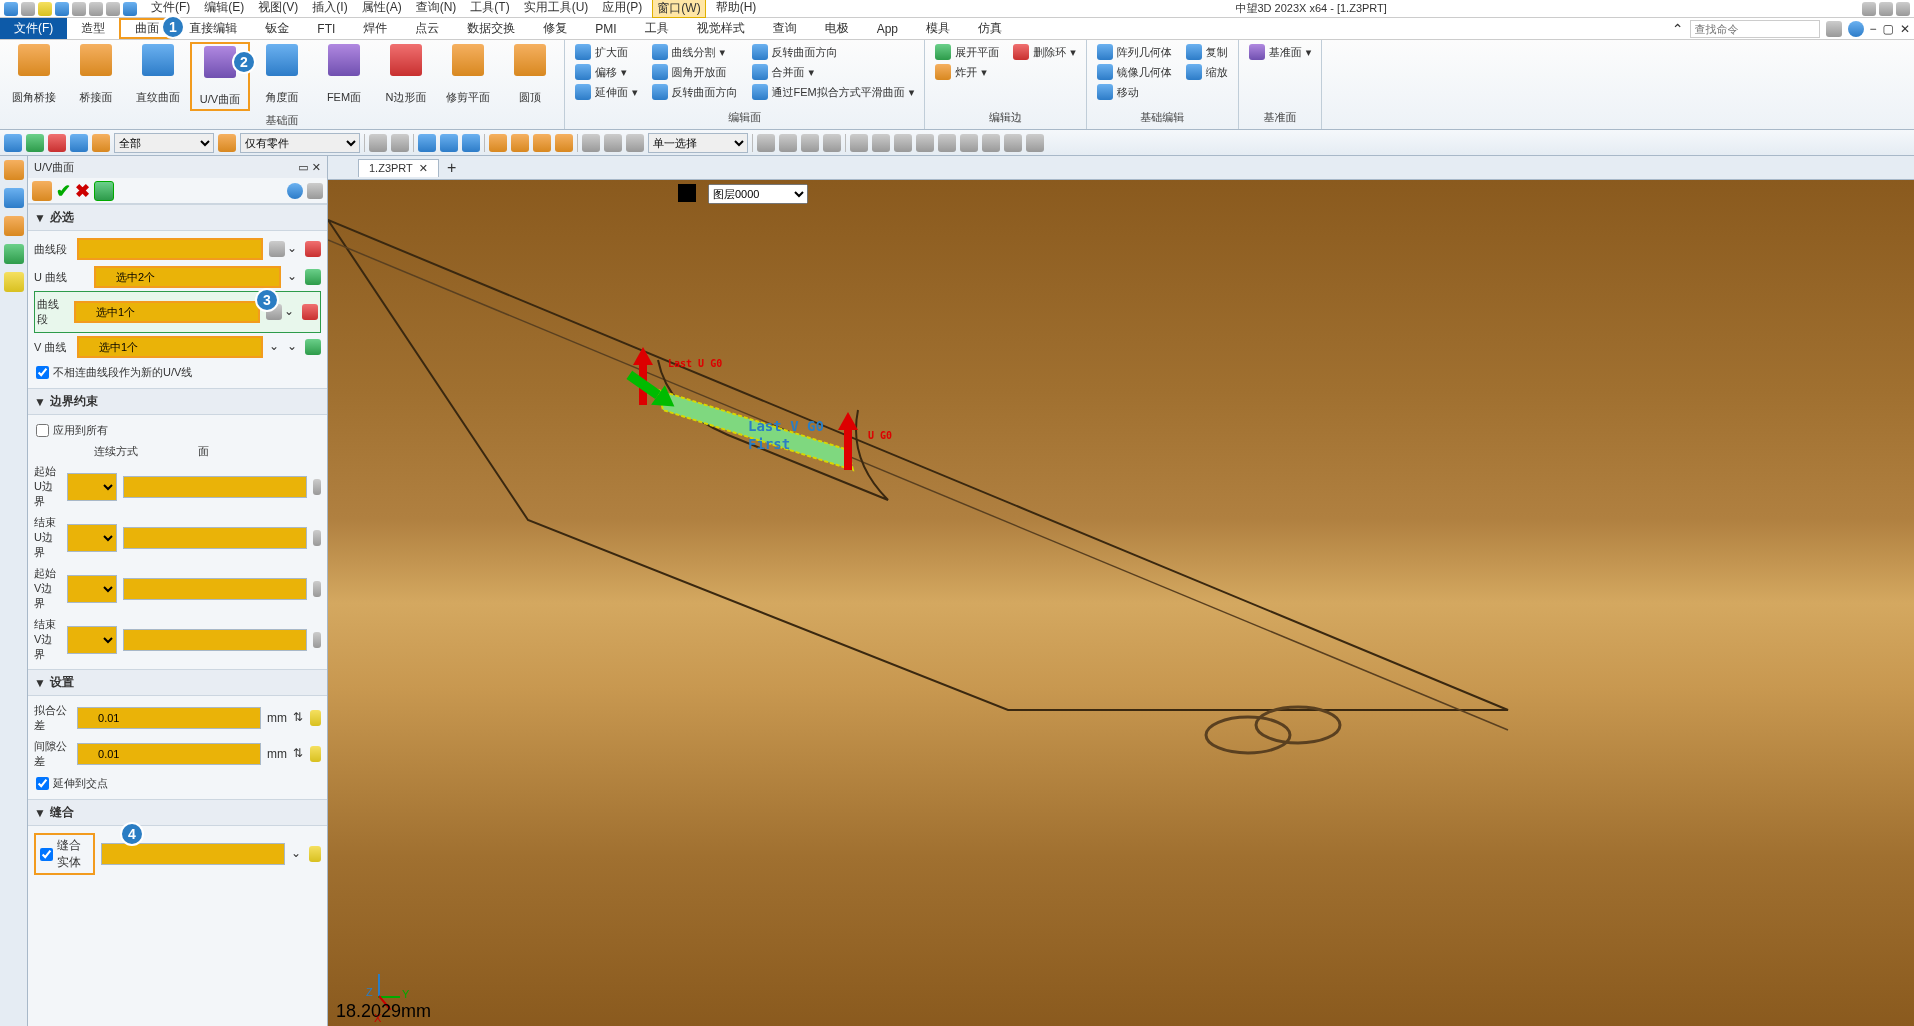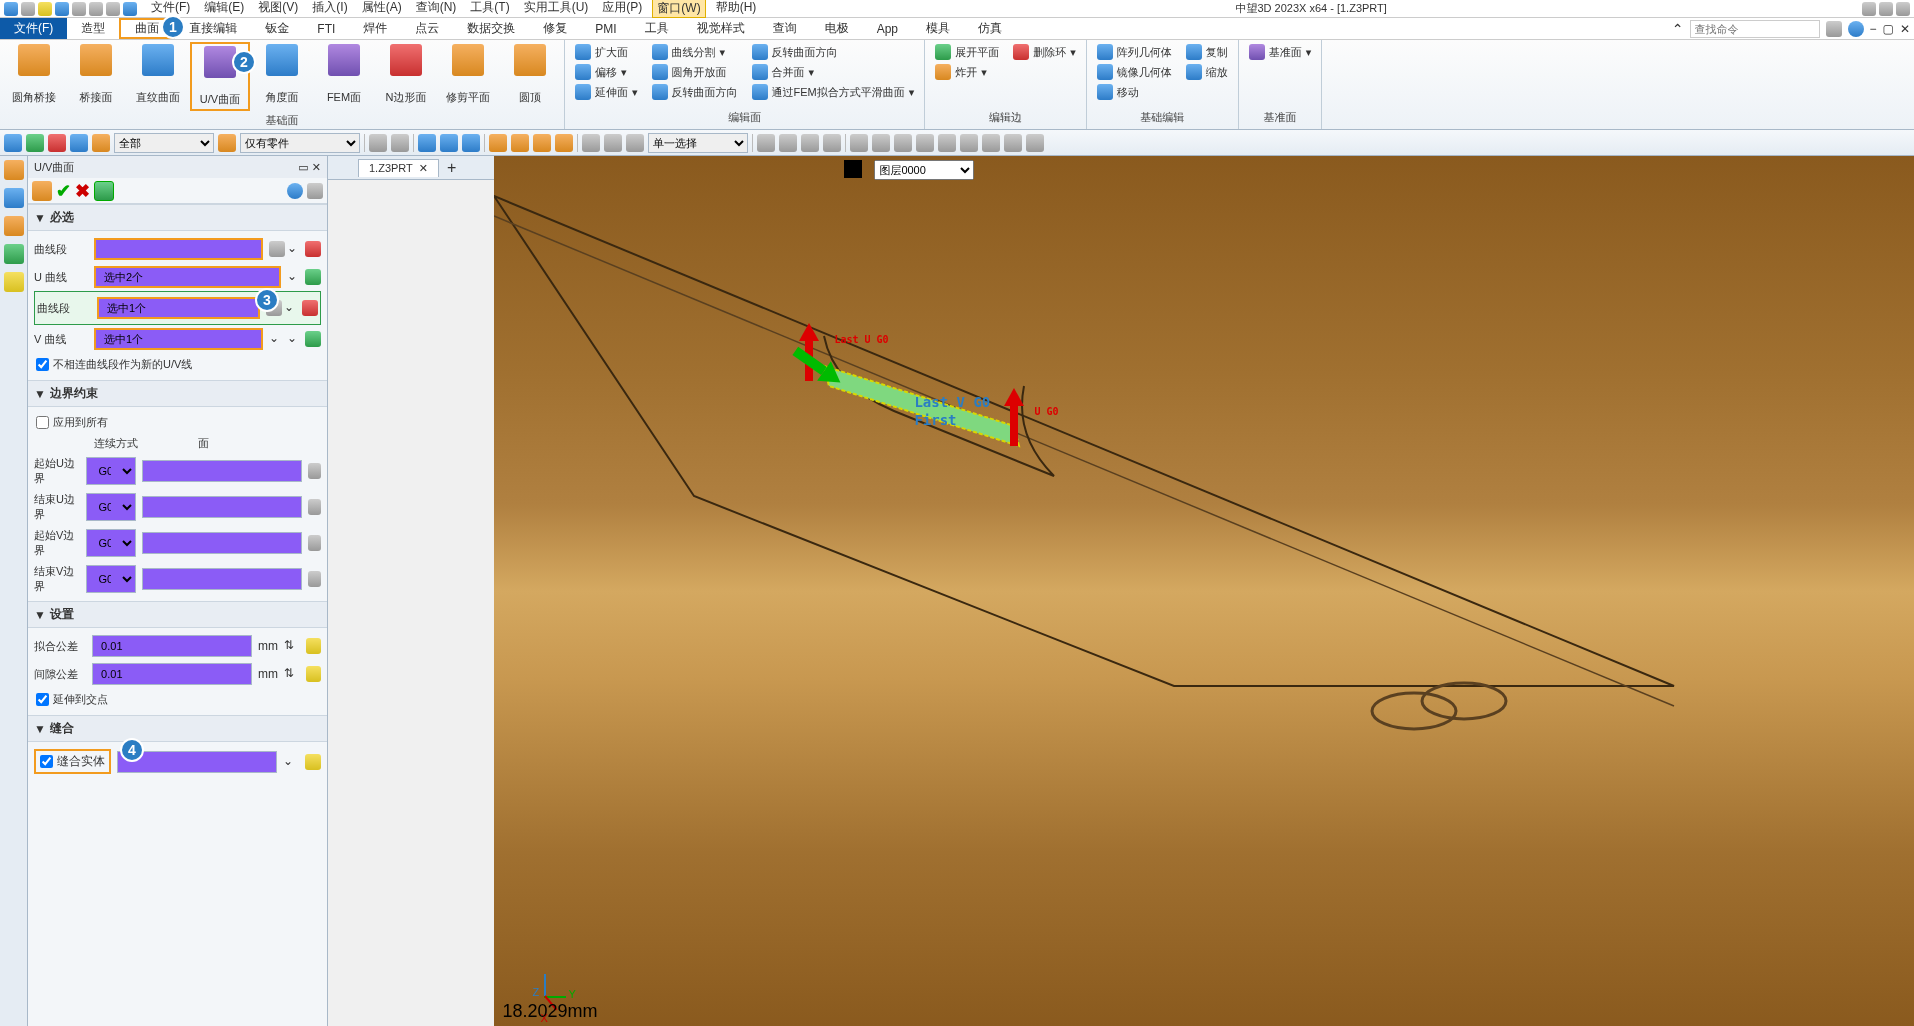--- a/index.html
+++ b/index.html
@@ -48,30 +48,30 @@
 .panel { width: 300px; background: #f3f6f9; border-right: 1px solid #a8b8c8; display: flex; flex-direction: column; overflow-y: auto; }
 .panel-header { height: 22px; display: flex; align-items: center; justify-content: space-between; padding: 0 6px; font-size: 11px; background: #e8edf3; }
 .panel-toolbar { height: 26px; display: flex; align-items: center; padding: 0 4px; gap: 4px; border-bottom: 1px solid #ccd6e0; }
 .panel-toolbar .ok { color: #0a0; font-size: 18px; font-weight: bold; cursor: pointer; }
 .panel-toolbar .cancel { color: #c00; font-size: 18px; font-weight: bold; cursor: pointer; }
 
 .section-hdr { background: #e8edf3; padding: 4px 6px; font-size: 12px; font-weight: bold; display: flex; align-items: center; gap: 4px; border-top: 1px solid #ccd6e0; border-bottom: 1px solid #ccd6e0; }
 .section-body { padding: 4px 6px; }
 .form-row { display: flex; align-items: center; gap: 6px; padding: 3px 0; }
 .form-row .lbl { width: 54px; font-size: 11px; }
-.form-row .val { flex: 1; height: 22px; border: 1px solid #a8b8c8; background: #8b5cf6; font-size: 11px; padding: 0 8px; }
+.form-row .val { flex: 1; height: 22px; border: 1px solid #a8b8c8; background: #eab308; font-size: 11px; padding: 0 20px; }
 .form-row .btns { display: flex; gap: 2px; }
 .form-row .mini { width: 16px; height: 16px; cursor: pointer; }
 .highlight-box { border: 2px solid #f29b1e !important; }
 .highlight-green { border: 1px solid #2d9b4a; background: #e8f7ec; padding: 2px; }
 .form-row select.val { height: 28px; }
 .check-row { display: flex; align-items: center; gap: 4px; padding: 4px 2px; font-size: 11px; }
 .col-hdr { display: flex; padding: 2px 0 2px 60px; gap: 60px; font-size: 11px; }
 
-.viewport-wrap { flex: 1; display: flex; flex-direction: row; }
+.viewport-wrap { flex: 1; display: flex; flex-direction: column; }
 .doctabs { height: 24px; background: #e5ecf3; display: flex; align-items: center; padding: 0 30px; border-bottom: 1px solid #a8b8c8; }
 .doctabs .dtab { background: #fff; border: 1px solid #a8b8c8; border-bottom: none; padding: 2px 10px; font-size: 11px; display: flex; align-items: center; gap: 6px; }
 
 .viewport { flex: 1; position: relative; background: linear-gradient(180deg, #8a5a1e 0%, #a07030 25%, #b08040 40%, #d4a860 50%, #c89850 60%, #a07030 80%, #8a5a1e 100%); overflow: hidden; padding-left: 10px; }
 .model-overlay { position: absolute; inset: 0; }
 .status-text { position: absolute; bottom: 4px; left: 8px; font-size: 18px; color: #000; }
 .axis { position: absolute; bottom: 30px; left: 50px; }
 .axis .z { position: absolute; width: 2px; height: 22px; background: #2b7dc3; left: 0; top: -22px; }
 .axis .y { position: absolute; width: 22px; height: 2px; background: #0a0; left: 0; top: 0; }
 .axis .x { position: absolute; width: 2px; height: 18px; background: #c00; left: 0; top: 0; transform-origin: top; transform: rotate(-40deg); }

